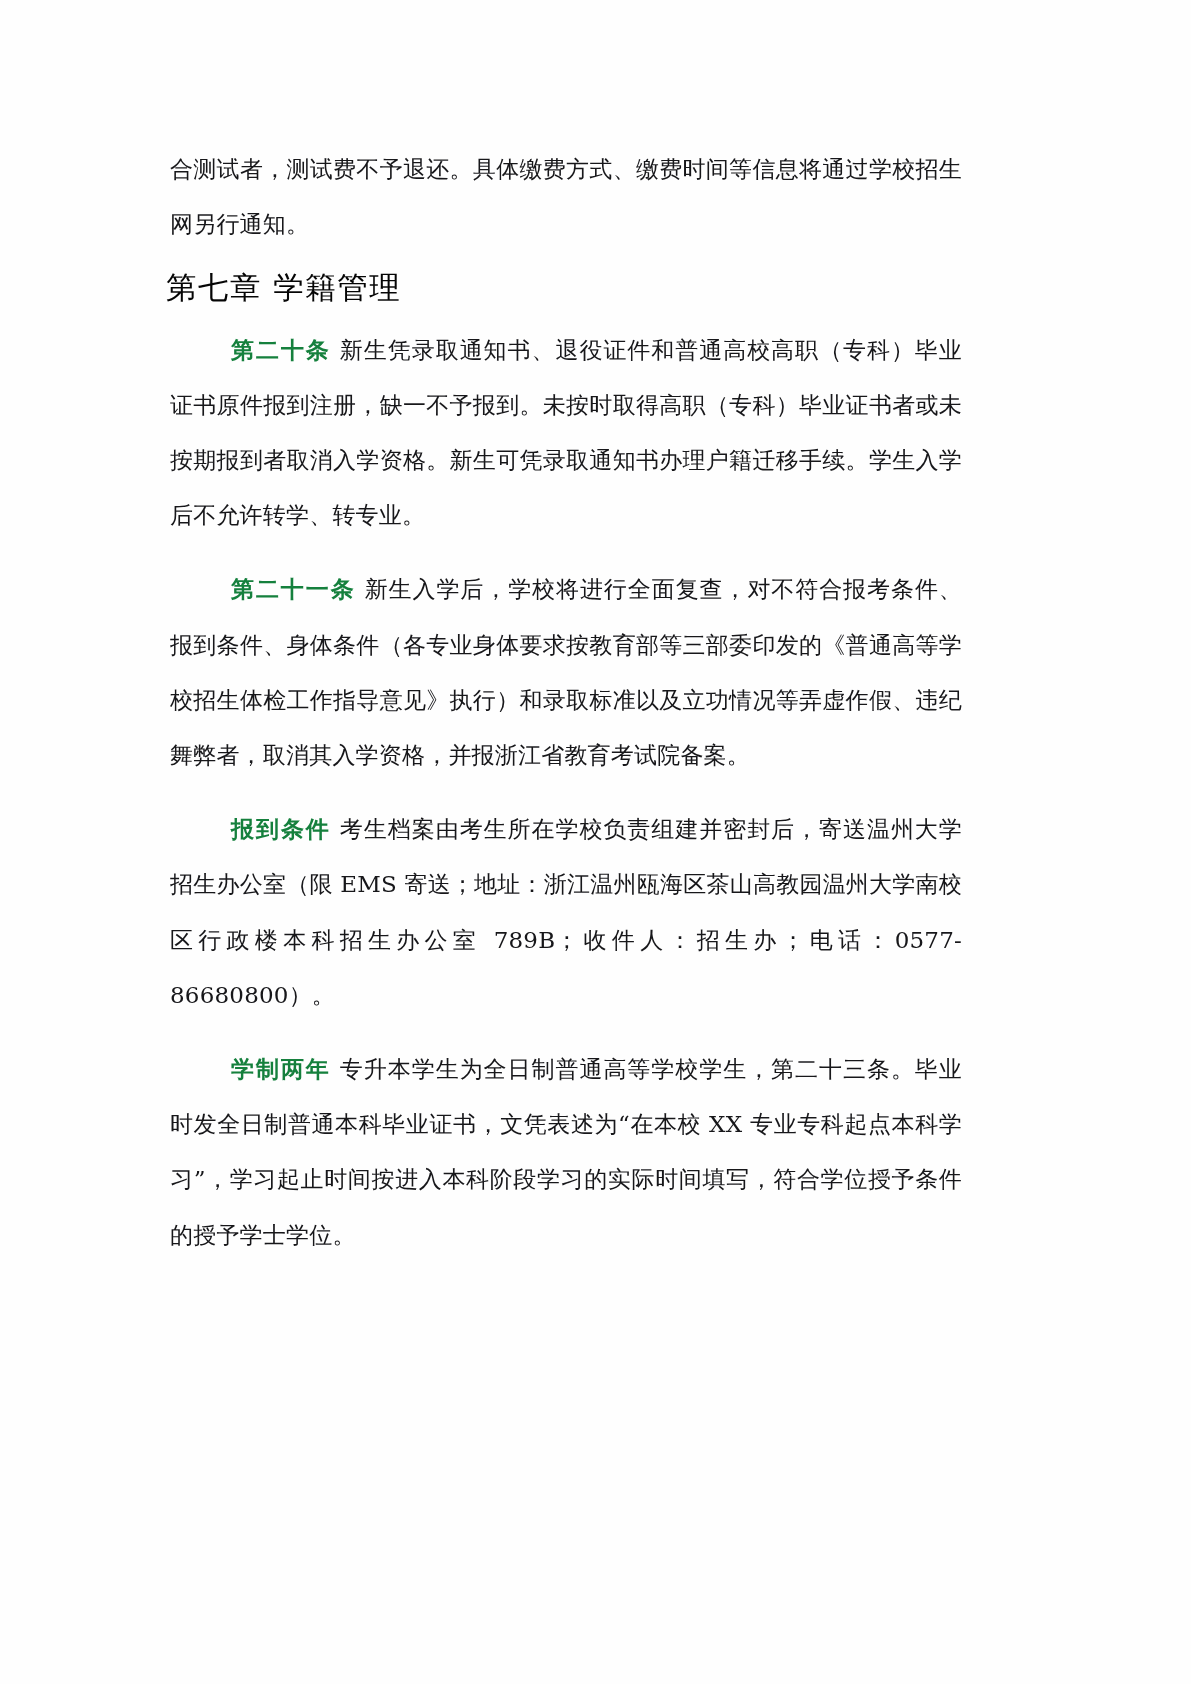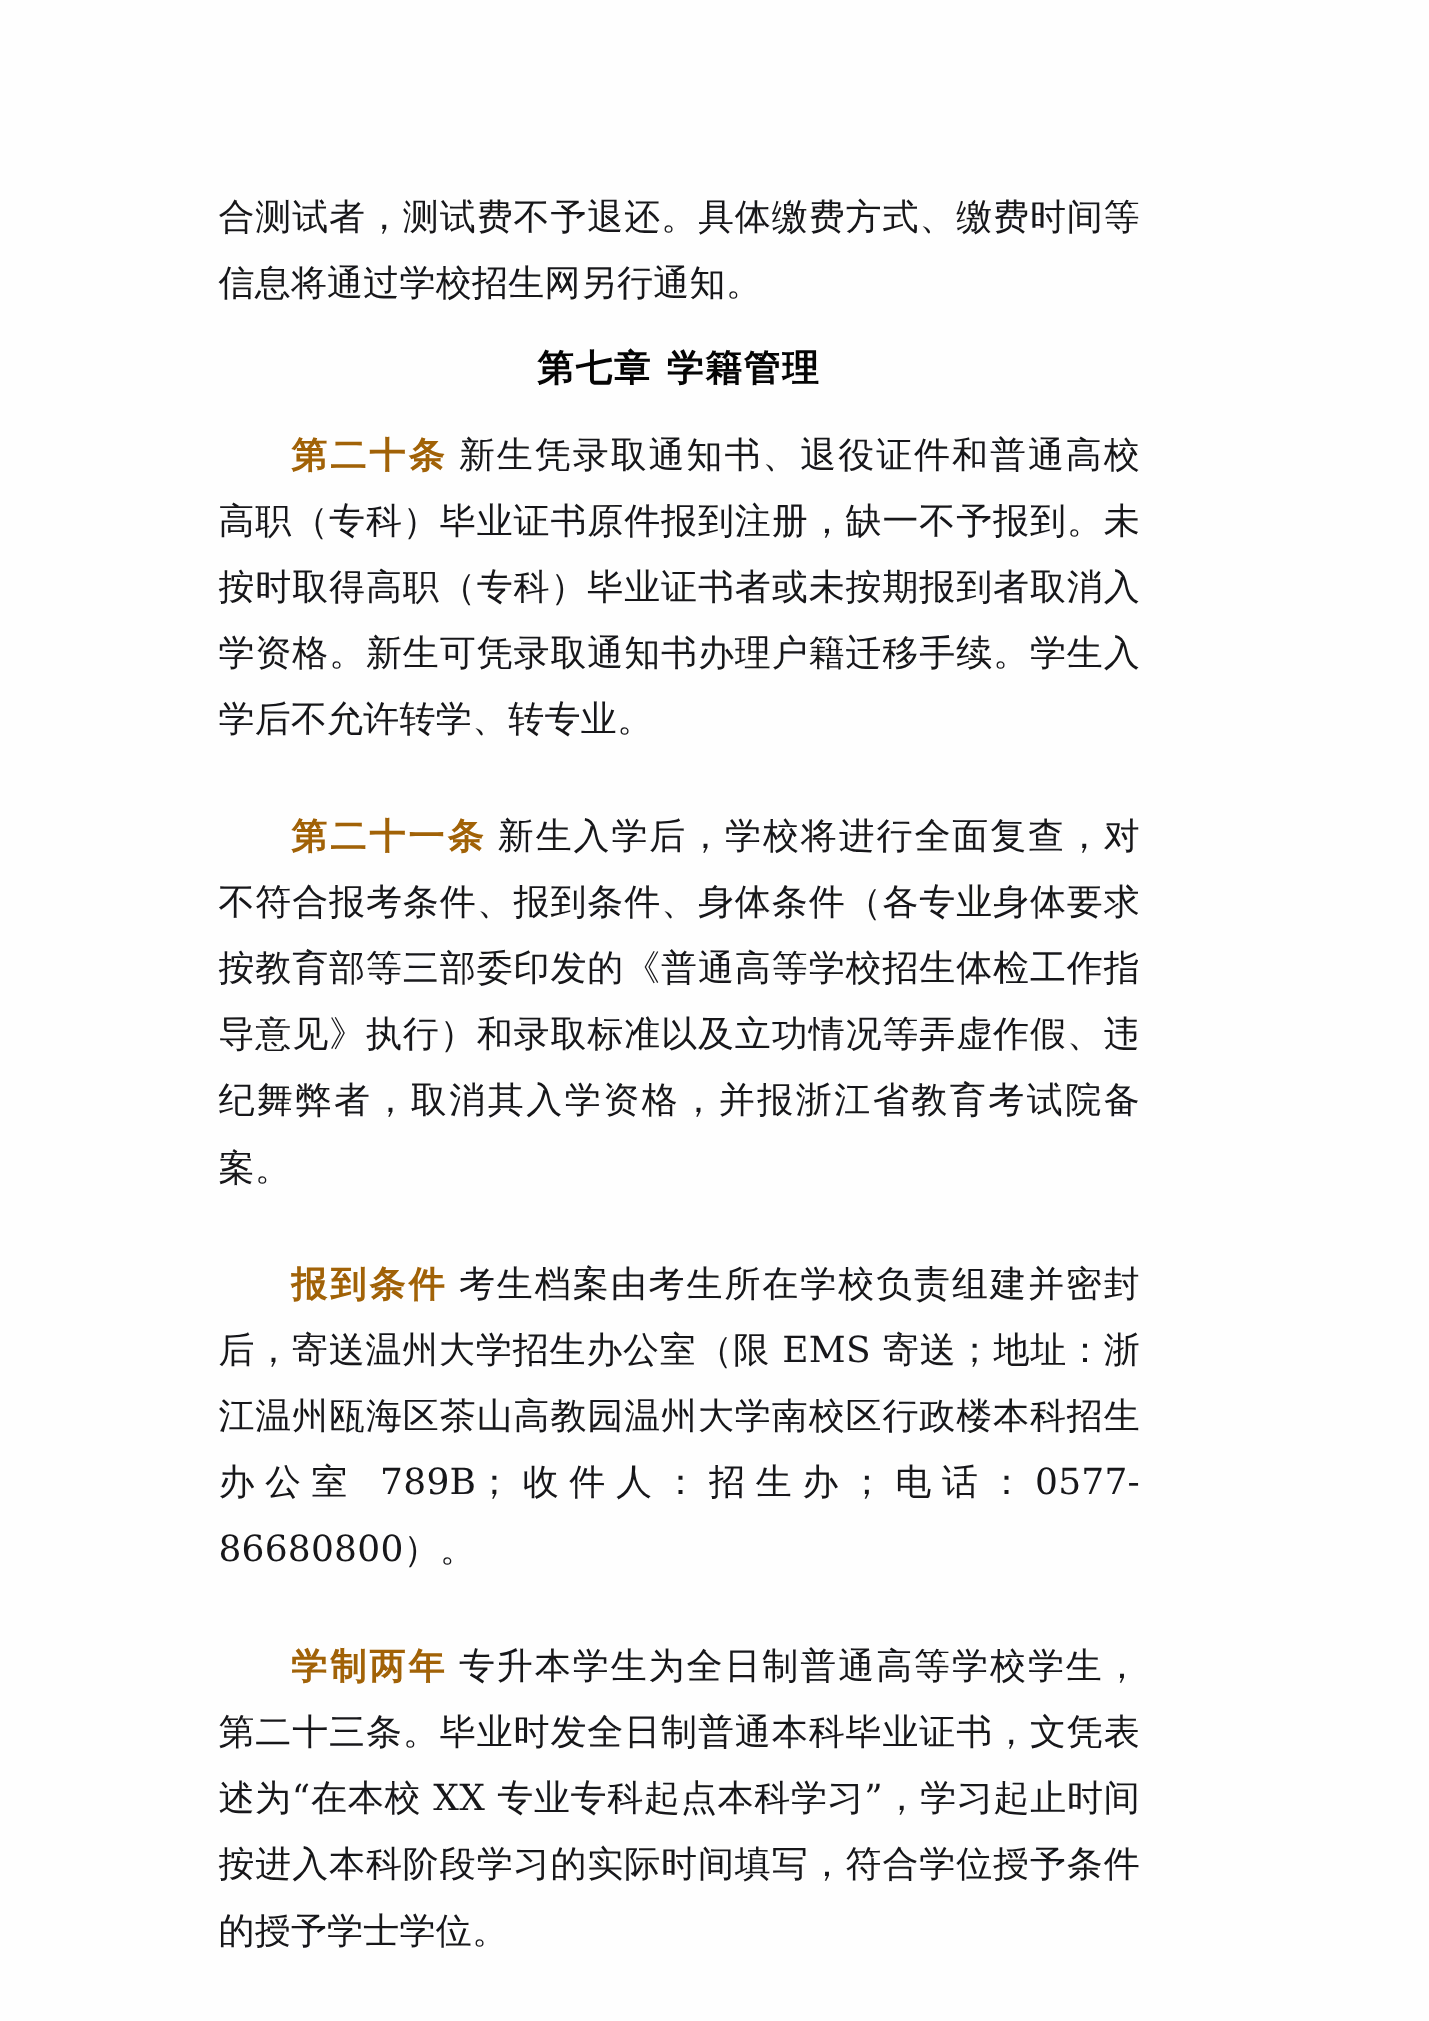--- a/index.html
+++ b/index.html
@@ -19,44 +19,43 @@
     box-sizing: border-box;
     overflow: hidden;
   }
   .content {
     position: absolute;
     left: 166px;
     top: 138px;
     width: 800px;
   }
   .para {
-    font-size: 30px;
+    font-size: 23px;
     line-height: 55.2px;
     text-align: justify;
     text-justify: inter-character;
     text-align-last: left;
     letter-spacing: 0.2px;
-    margin: 16px;
+    margin: 4px;
     color: #17171a;
     font-weight: 400;
   }
   .para.indent {
     text-indent: 61px;
   }
   .para .label {
     font-weight: 700;
     letter-spacing: 1.2px;
     padding-right: 9px;
-    color: #a16207;
+    color: #15803d;
   }
   .chapter {
     font-size: 30.5px;
     line-height: 55.2px;
-    font-weight: 700;
-    text-align: center;
+    font-weight: 400;
     letter-spacing: 1.5px;
     margin: 0;
     color: #050505;
   }
   .chapter.wide {
     letter-spacing: 2px;
   }
   .gap-sm { height: 10px; }
   .chapter-block {
     margin-top: 8px;

